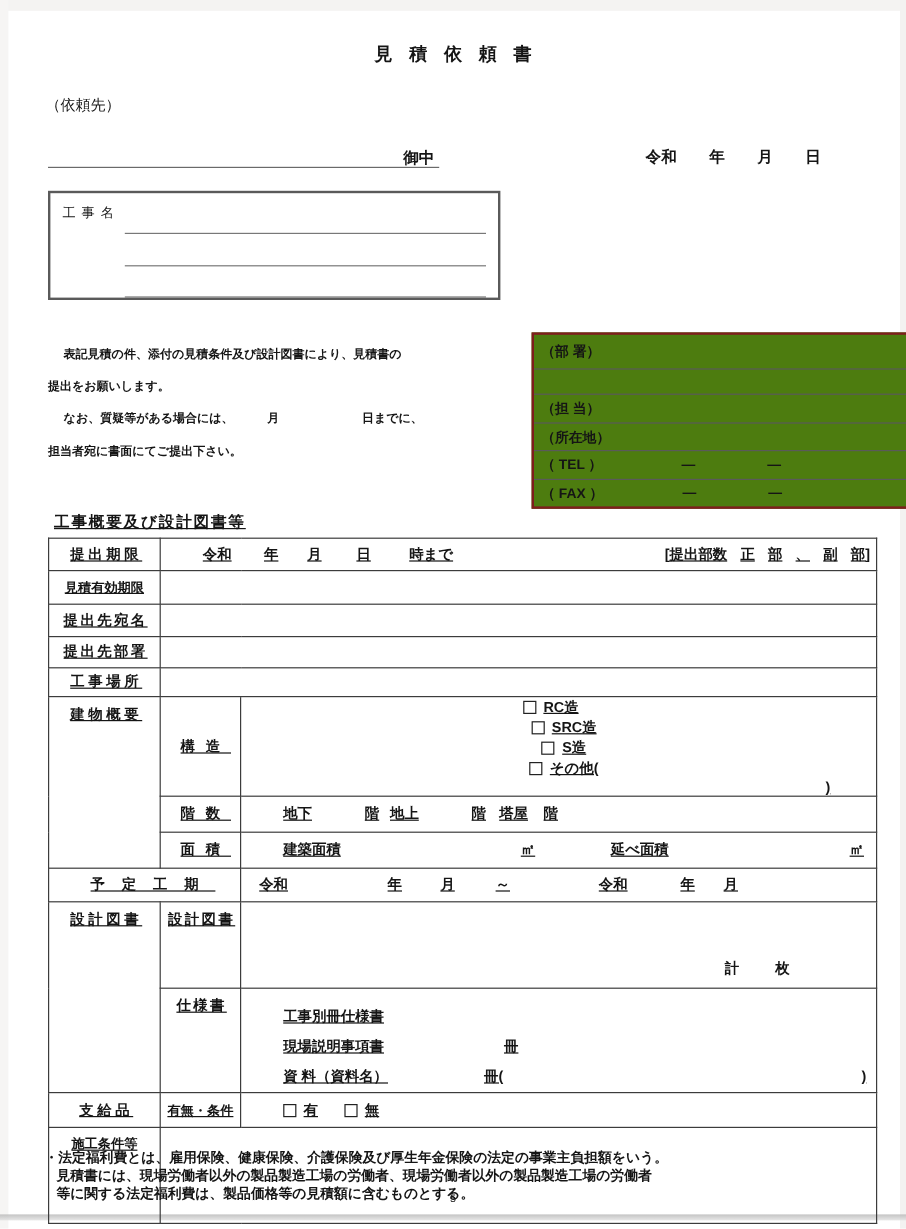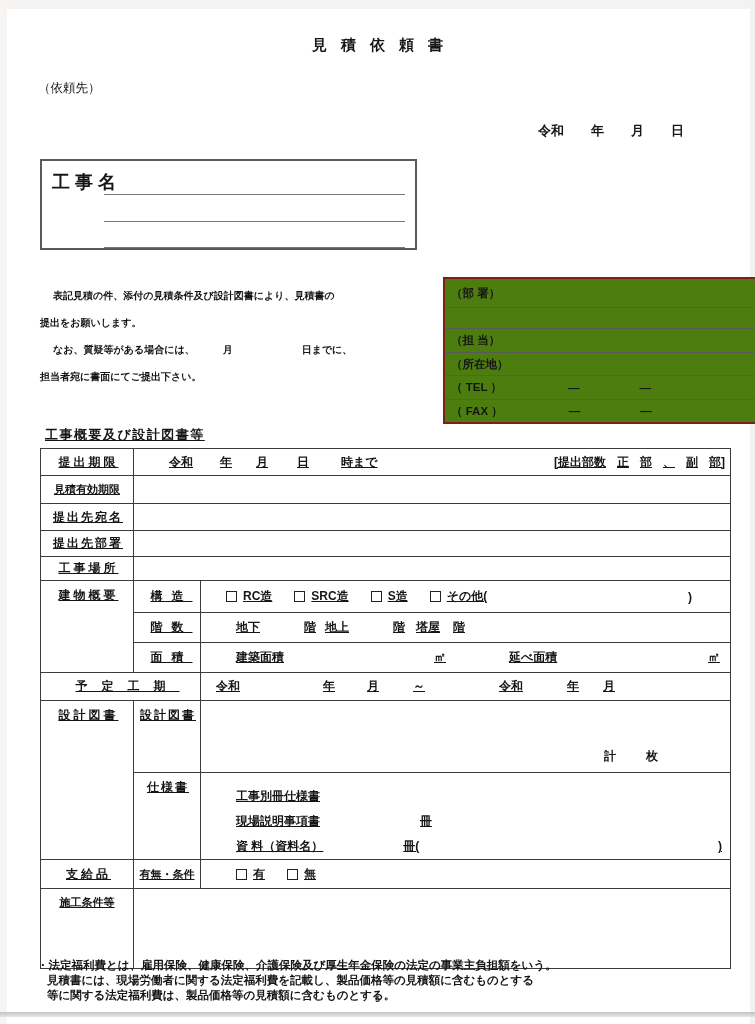--- a/index.html
+++ b/index.html
@@ -19,21 +19,21 @@
   .addressee { position:absolute; top:80px; left:38px; font-size:12.5px; font-weight:normal; }
 
   .recipient-line { position:absolute; top:116px; left:40px; width:326px; height:24px;
     border-bottom:1.5px solid #6a6a6a; display:flex; align-items:flex-end; justify-content:flex-end; }
   .onchu { font-size:13px; font-weight:bold; padding-right:4px; line-height:1.1; }
 
   .date-row { position:absolute; top:122px; left:538px; display:flex; font-size:13px; font-weight:bold; }
   .date-row span + span { margin-left:27px; }
 
   .project-box { position:absolute; top:159px; left:40px; width:377px; height:91px; border:2px solid #5a5a5a; }
-  .project-label { position:absolute; top:9px; left:10px; font-size:18px; font-weight:bold; letter-spacing:5px; }
+  .project-label { position:absolute; top:9px; left:10px; font-size:11px; font-weight:normal; letter-spacing:5px; }
   .pline { position:absolute; left:62px; right:10px; border-bottom:1.3px solid #787878; height:0; }
   .pline1 { top:33px; } .pline2 { top:60px; } .pline3 { top:86px; }
 
   .intro { position:absolute; top:282px; left:40px; width:404px; font-size:10px; font-weight:600; line-height:27px; }
   .intro .indent { padding-left:13px; }
   .intro-gap-row { display:flex; }
   .ig1 { margin-left:28px; } .ig2 { margin-left:69px; }
 
   .contact-box { position:absolute; top:277px; left:443px; width:339px; border:2px solid #7f1d1d;
     font-size:11.5px; font-weight:bold; background:#4d7c0f; }
@@ -63,21 +63,21 @@
   
   .dl-t1{margin-left:0;} .dl-t2{margin-left:27px;} .dl-t3{margin-left:24px;}
   .dl-t4{margin-left:29px;} .dl-t5{margin-left:32px;}
   .copies { margin-left:auto; display:flex; padding-right:5px; }
   .copies span + span { margin-left:11px; }
 
   
   .cb { display:inline-block; width:11px; height:11px; border:1.6px solid #222;
     margin-right:6px; flex:0 0 auto; }
 
-  .struct-row { padding-left:25px; padding-right:38px; }
+  .struct-row { padding-left:25px; padding-right:38px;flex-direction:column; }
   .opt { display:flex; align-items:center; }
   .opt + .opt { margin-left:22px; }
   .struct-close { margin-left:auto; }
 
   .fl-t2{margin-left:44px;} .fl-t3{margin-left:9px;} .fl-t4{margin-left:44px;}
   .fl-t5{margin-left:11px;} .fl-t6{margin-left:13px;}
 
   .ar-t2{margin-left:150px;} .ar-t3{margin-left:63px;} .ar-t4{margin-left:auto; margin-right:10px;}
 
   .sch { padding-left:15px; }
@@ -107,20 +107,23 @@
 <div class="page">
   <div class="edge-top"></div>
   <div class="edge-left"></div>
   <div class="edge-right"></div>
   <div class="edge-bottom-bar"></div>
 
   <div class="title">見積依頼書</div>
 
   <div class="addressee">（依頼先）</div>
 
+  <div class="recipient-line">
+    <span class="onchu">御中</span>
+  </div>
 
   <div class="date-row">
     <span>令和</span>
     <span>年</span>
     <span>月</span>
     <span>日</span>
   </div>
 
   <div class="project-box">
     <span class="project-label">工事名</span>
@@ -318,18 +321,18 @@
     </tr>
     <tr style="height:80px">
       <td class="lbl tight vtop">施工条件等</td>
       <td colspan="2"></td>
     </tr>
   </tbody>
     </table>
 
   <div class="footnote">
     <div>・法定福利費とは、雇用保険、健康保険、介護保険及び厚生年金保険の法定の事業主負担額をいう。</div>
-    <div class="fi">見積書には、現場労働者に関する法定福利費を記載し、製品価格等の見積額に含むものとする</div>
+    <div class="fi">見積書には、現場労働者以外の製品製造工場の労働者、現場労働者以外の製品製造工場の労働者</div>
     <div class="fi">等に関する法定福利費は、製品価格等の見積額に含むものとする。</div>
   </div>
 
   <div class="page-number">5</div>
 </div>
 
 </body></html>

